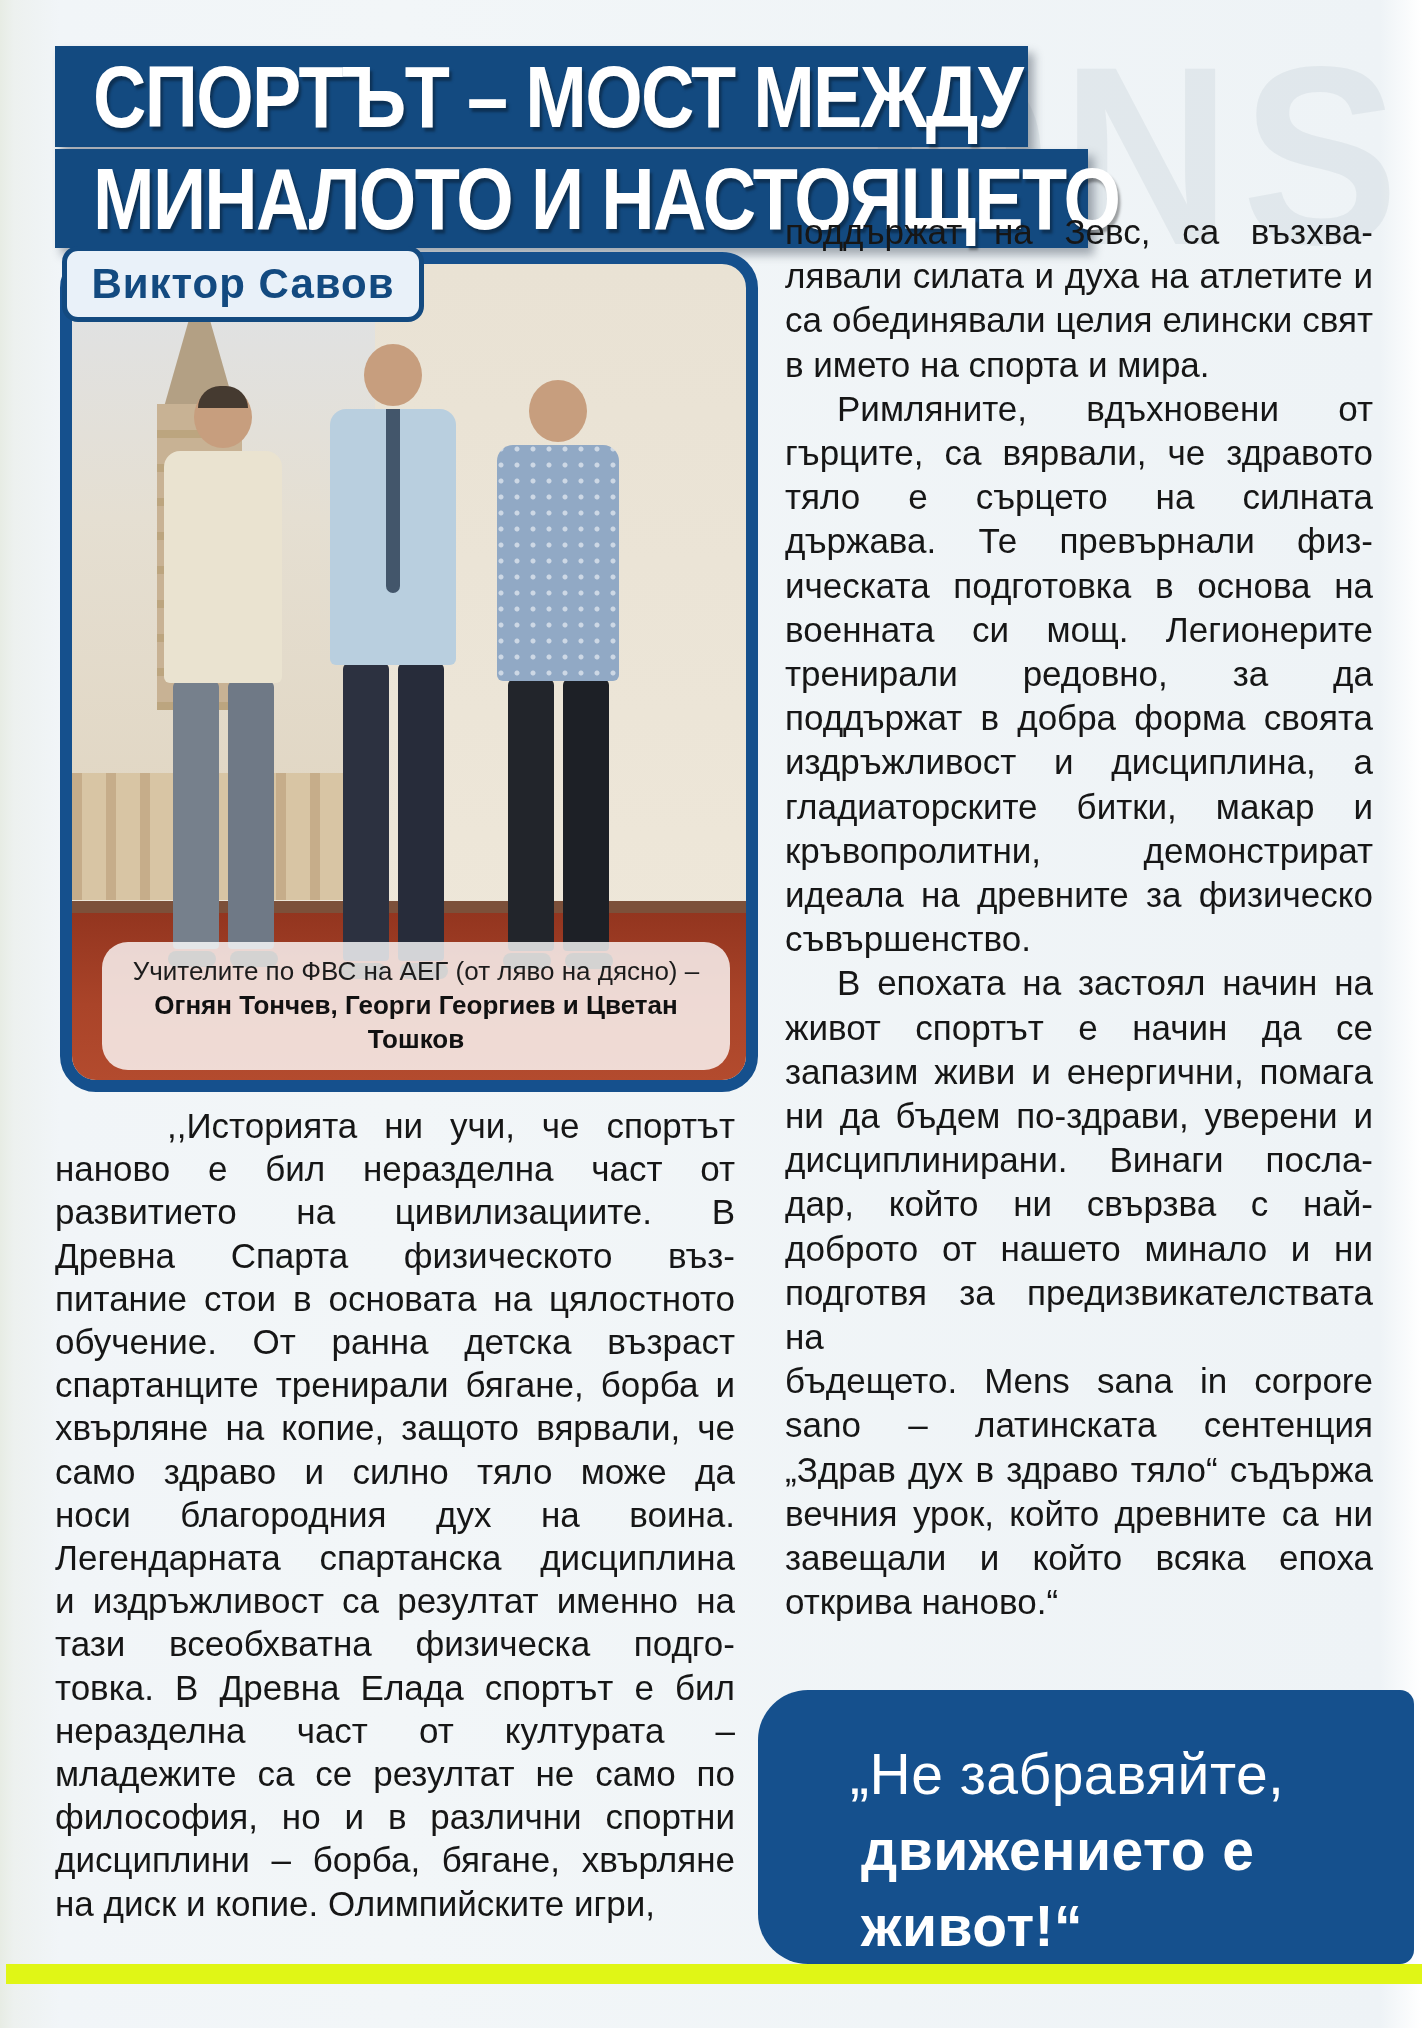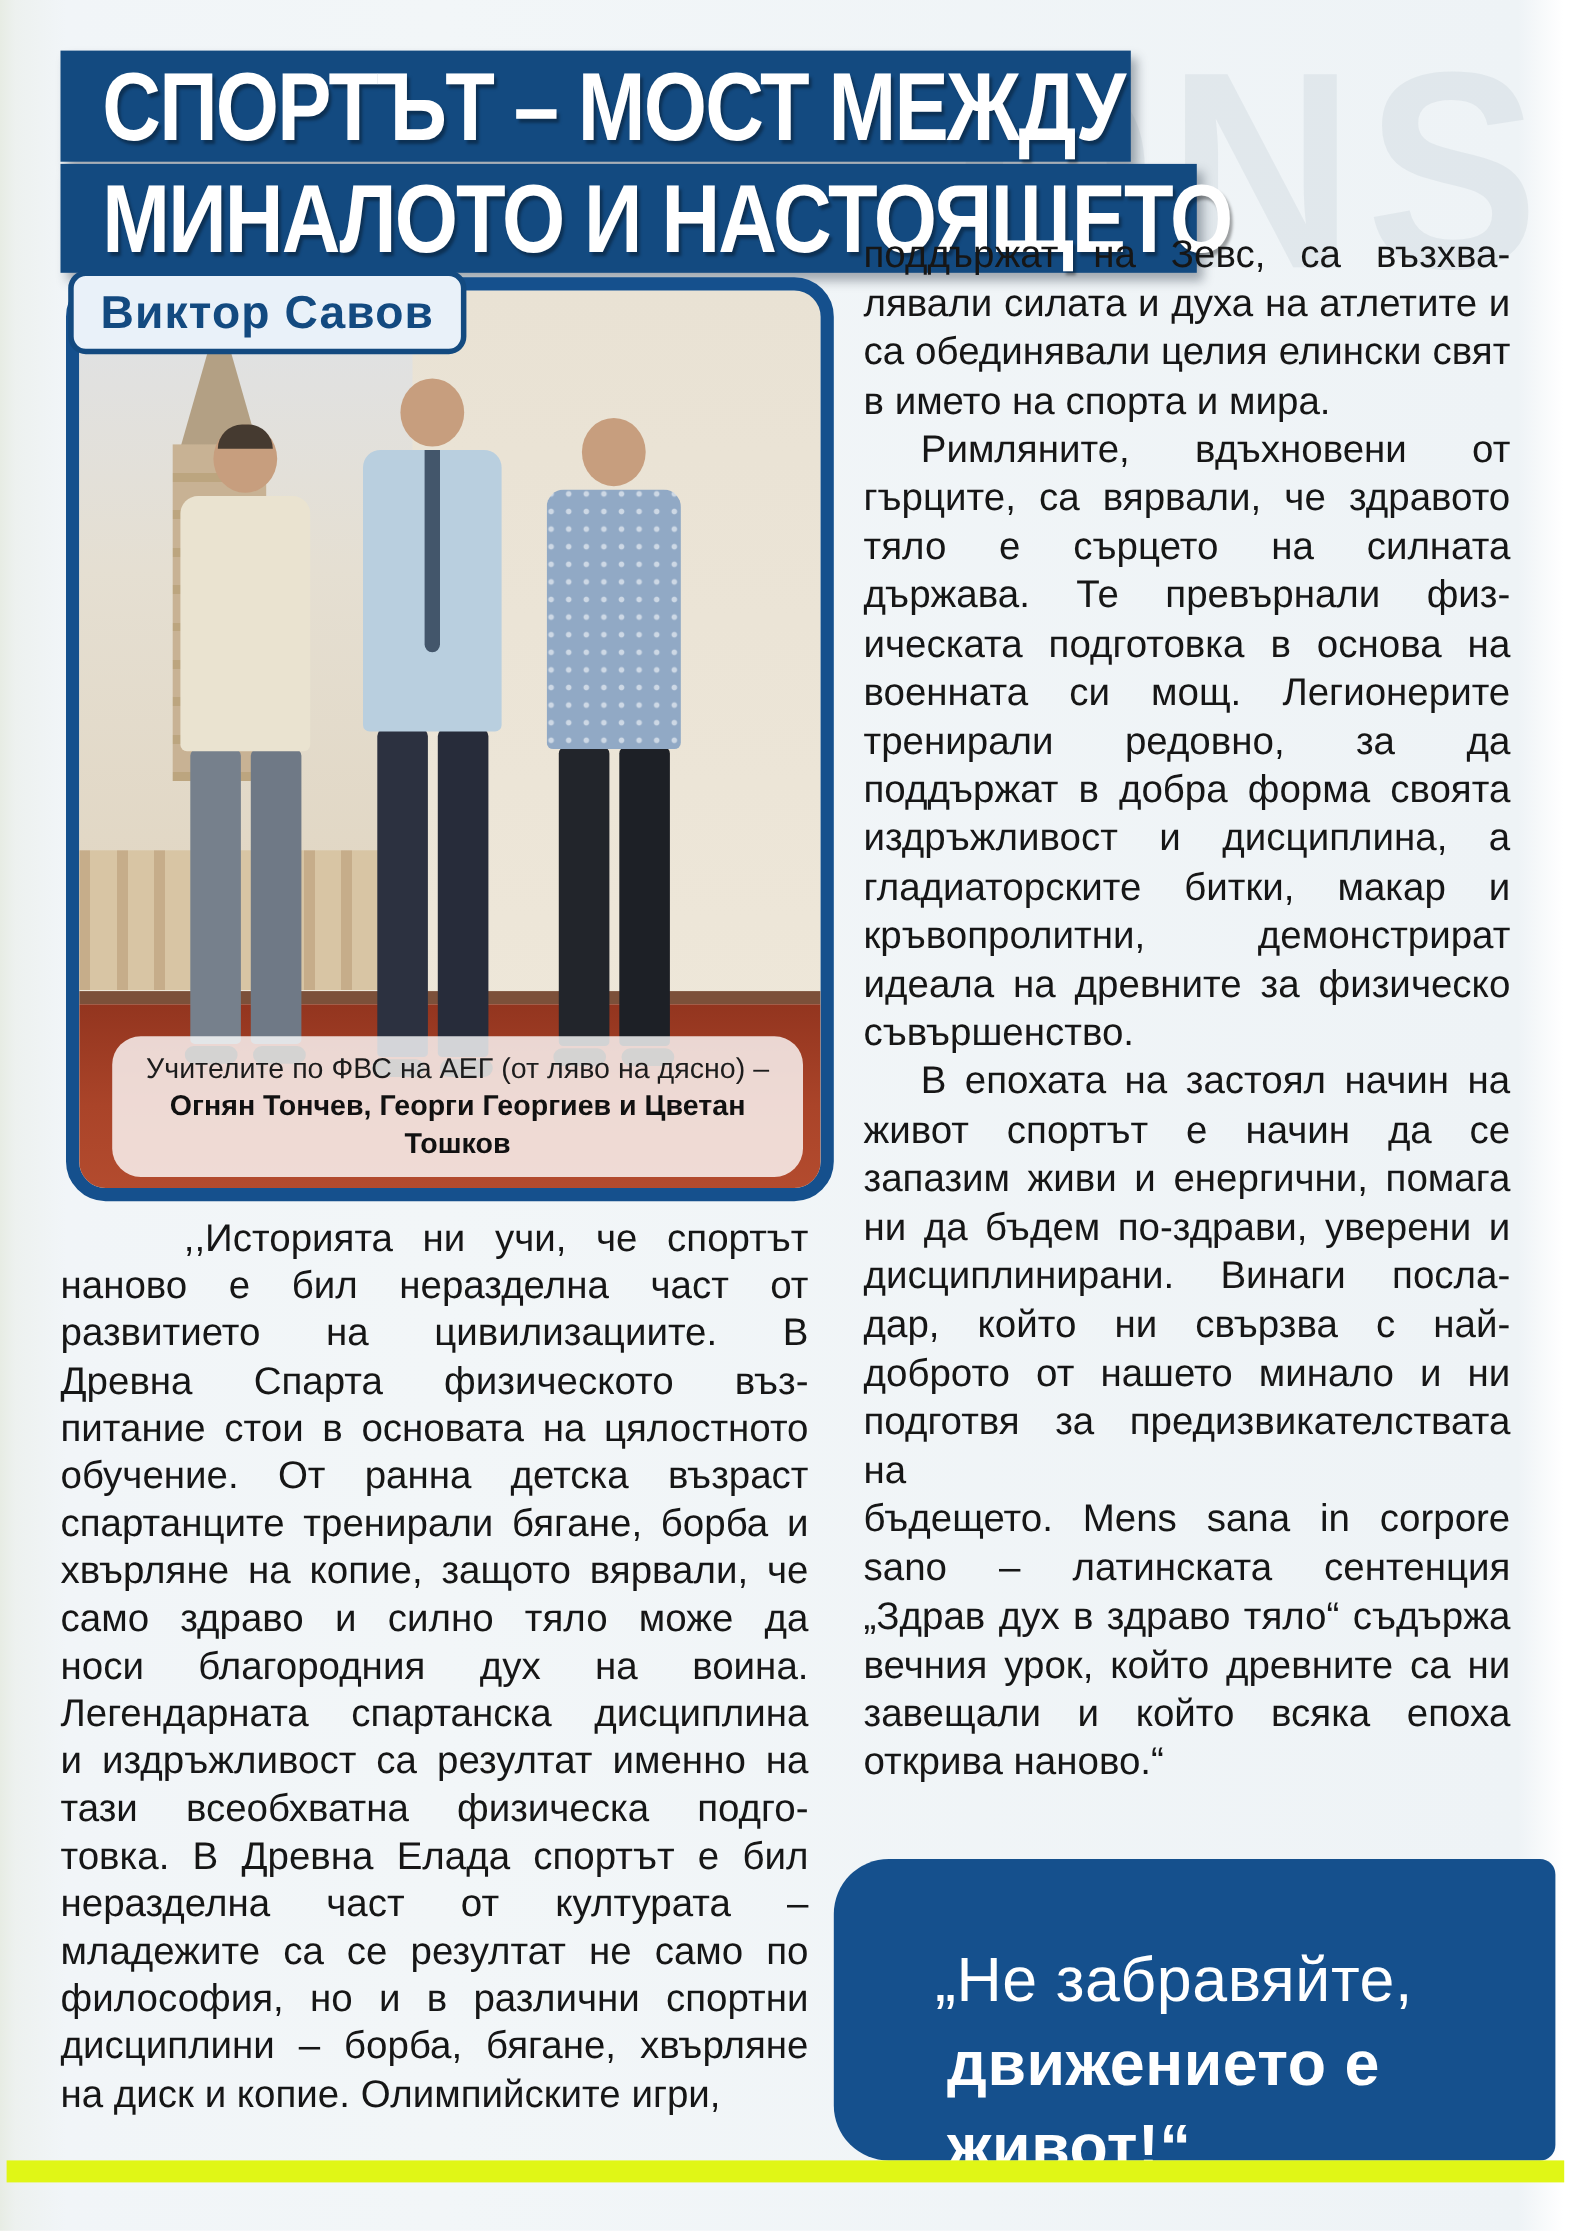--- a/index.html
+++ b/index.html
@@ -65,21 +65,21 @@
   .column{position:absolute;color:#161616;font-size:35px;line-height:43.2px;}
   .col-left{left:55px;top:1104px;width:680px;}
   .col-right{left:785px;top:210px;width:588px;line-height:44.2px;}
   .jline{text-align:justify;text-align-last:justify;}
   .jline.lastline{text-align-last:left;}
   .jline.ind1{text-indent:52px;}
   .jline.ind2{text-indent:112px;}
   
   .quote-box{position:absolute;left:758px;top:1690px;width:656px;height:274px;
     background:#15508d;border-radius:50px 14px 14px 50px;
-    padding:72px 0 0 92px;box-sizing:border-box;}
+    padding:46px 0 0 92px;box-sizing:border-box;}
   .quote-box .q{color:#ffffff;font-size:57px;line-height:76px;letter-spacing:.5px;}
   .quote-box .q.bold{font-weight:800;margin-left:11px;}
   
   .accent-bar{position:absolute;left:6px;top:1964px;width:1416px;height:20px;background:#e0f616;}
 </style>
 </head>
 <body>
 
 <div class="watermark">ONS</div>
 

